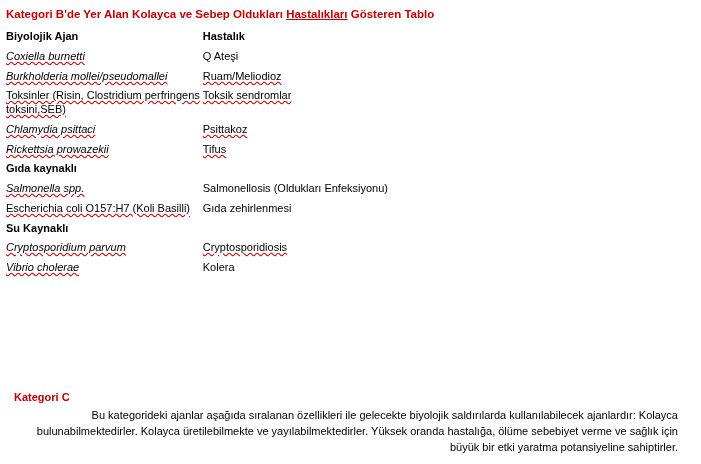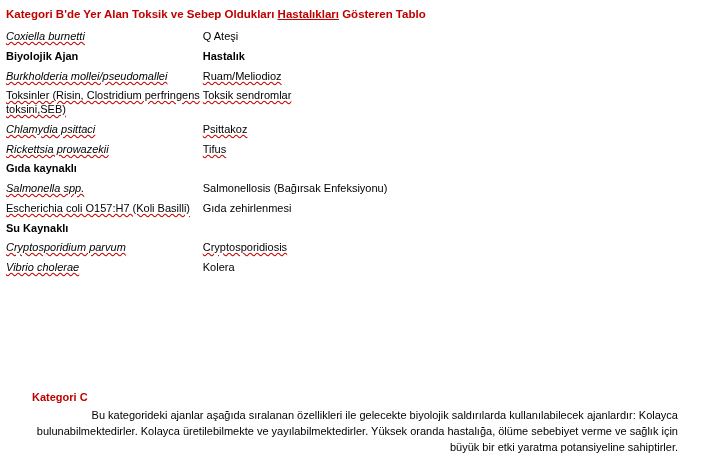--- a/index.html
+++ b/index.html
@@ -50,21 +50,21 @@
   .bold { font-weight: bold; }
   .ital { font-style: italic; }
   .u { text-decoration: underline; margin-top: 44px; }
   .spellred {
     text-decoration: underline;
     text-decoration-color: #c00000;
     text-decoration-style: wavy;
   }
   .kategori-c {
     position: absolute;
-    left: 24px;
+    left: 6px;
     top: 391px;
     font-size: 11px;
     font-weight: bold;
     color: #c00000;
     padding-left: 8px;
   }
   .kategori-c-body {
     position: absolute;
     left: 6px;
     top: 408px;
@@ -74,33 +74,33 @@
     text-align: right;
     color: #000000;
   }
 </style>
 </head>
 <body>
 
 <div class="page">
 
   <div class="doc-title">
-    <span>Kategori B'de Yer Alan Toksik ve Sebep Oldukları </span><span class="u">Hastalıkları</span><span> Gösteren Tablo</span>
+    <span>Kategori B'de Yer Alan Kolayca ve Sebep Oldukları </span><span class="u">Hastalıkları</span><span> Gösteren Tablo</span>
   </div>
 
   <table class="main">
     <tbody>
       <tr>
-        <td class="col1 ital spellred">Coxiella burnetti</td>
-        <td class="col2">Q Ateşi</td>
+        <td class="col1 bold">Biyolojik Ajan</td>
+        <td class="col2 bold">Hastalık</td>
       </tr>
 
       <tr>
-        <td class="col1 bold">Biyolojik Ajan</td>
-        <td class="col2 bold">Hastalık</td>
+        <td class="col1 ital spellred">Coxiella burnetti</td>
+        <td class="col2">Q Ateşi</td>
       </tr>
 
 
       <tr>
         <td class="col1 ital spellred">Burkholderia mollei/pseudomallei</td>
         <td class="col2 spellred">Ruam/Meliodioz</td>
       </tr>
 
 
       <tr>
@@ -118,21 +118,21 @@
         <td class="col2 spellred">Tifus</td>
       </tr>
 
       <tr>
         <td class="col1 bold">Gıda kaynaklı</td>
         <td class="col2"></td>
       </tr>
 
       <tr>
         <td class="col1 ital spellred">Salmonella spp.</td>
-        <td class="col2">Salmonellosis (Bağırsak Enfeksiyonu)</td>
+        <td class="col2">Salmonellosis (Oldukları Enfeksiyonu)</td>
       </tr>
 
 
       <tr>
         <td class="col1 spellred">Escherichia coli O157:H7 (Koli Basilli)</td>
         <td class="col2">Gıda zehirlenmesi</td>
       </tr>
 
       <tr>
         <td class="col1 bold">Su Kaynaklı</td>

